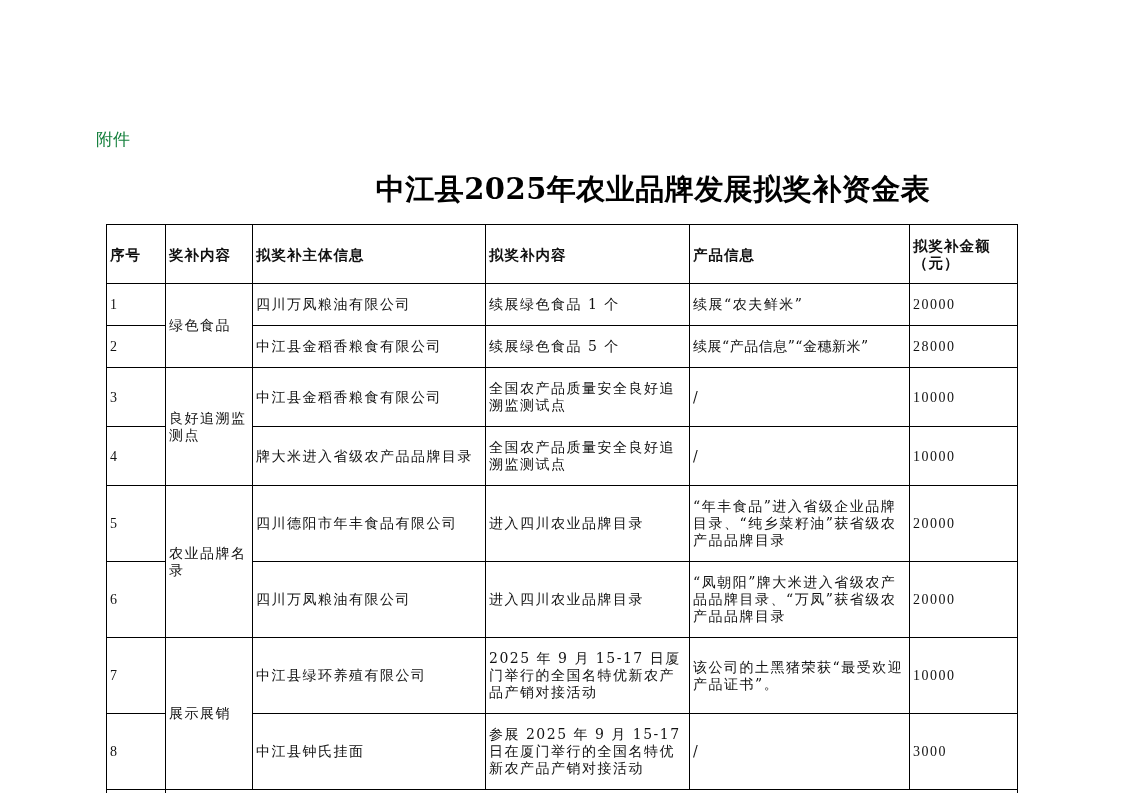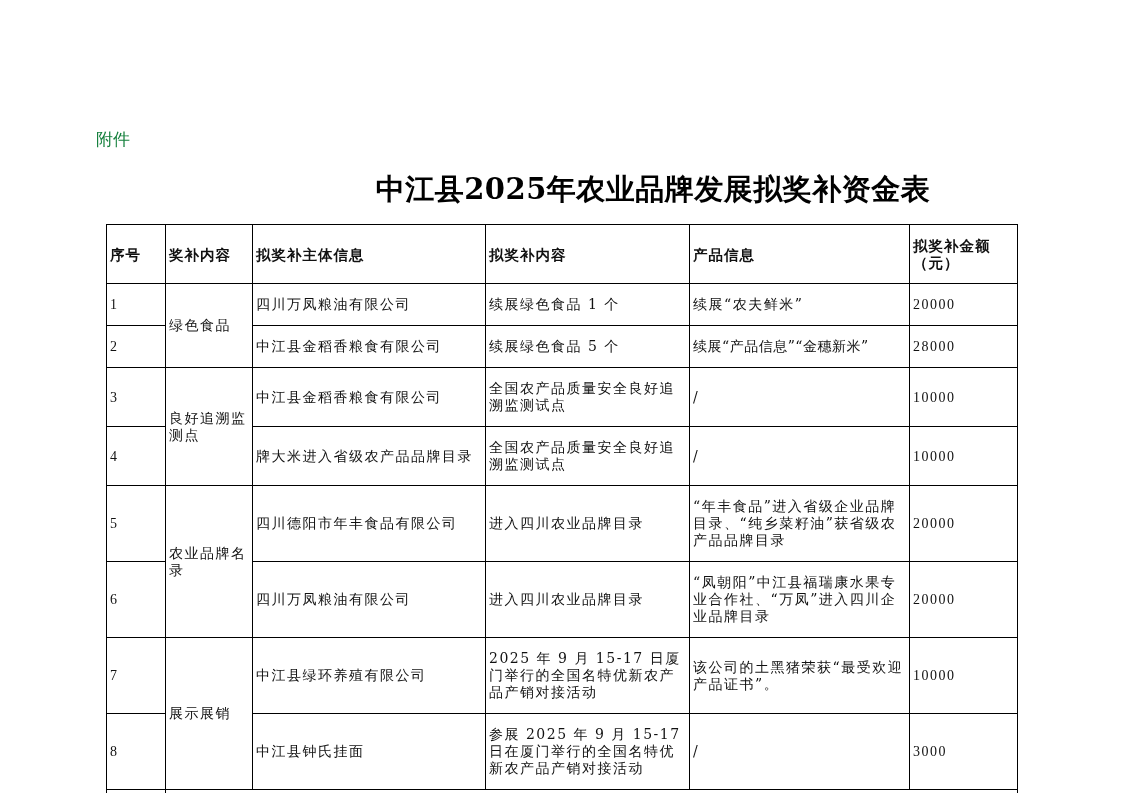--- a/index.html
+++ b/index.html
@@ -85,21 +85,21 @@
     <td rowspan="2">农业品牌名录</td>
     <td>四川德阳市年丰食品有限公司</td>
     <td>进入四川农业品牌目录</td>
     <td class="tight">“年丰食品”进入省级企业品牌目录、“纯乡菜籽油”获省级农产品品牌目录</td>
     <td class="num">20000</td>
   </tr>
   <tr style="height:48px">
     <td class="num">6</td>
     <td>四川万凤粮油有限公司</td>
     <td>进入四川农业品牌目录</td>
-    <td class="tight">“凤朝阳”中江县福瑞康水果专业合作社、“万凤”进入四川企业品牌目录</td>
+    <td class="tight">“凤朝阳”牌大米进入省级农产品品牌目录、“万凤”获省级农产品品牌目录</td>
     <td class="num">20000</td>
   </tr>
 
   <tr style="height:65px">
     <td class="num">7</td>
     <td rowspan="2">展示展销</td>
     <td>中江县绿环养殖有限公司</td>
     <td>2025 年 9 月 15-17 日厦门举行的全国名特优新农产品产销对接活动</td>
     <td>该公司的土黑猪荣获“最受欢迎产品证书”。</td>
     <td class="num">10000</td>

